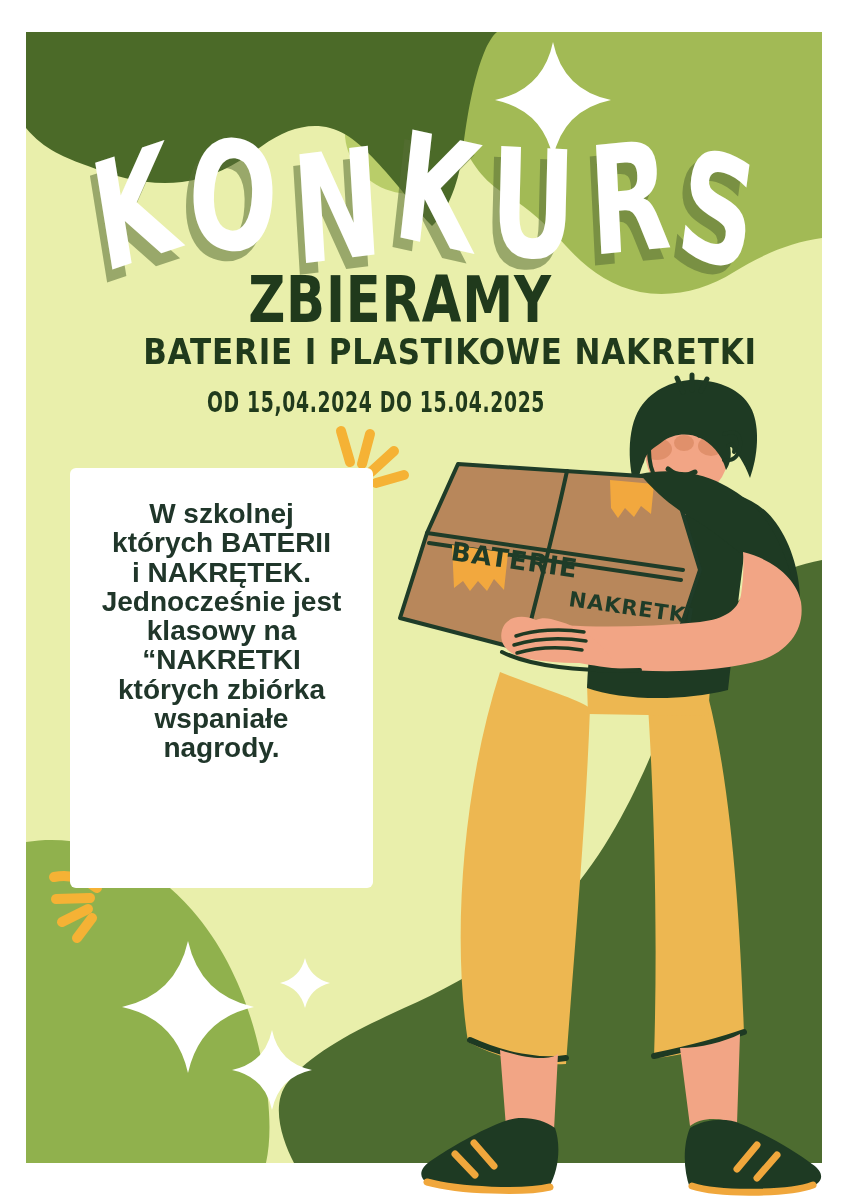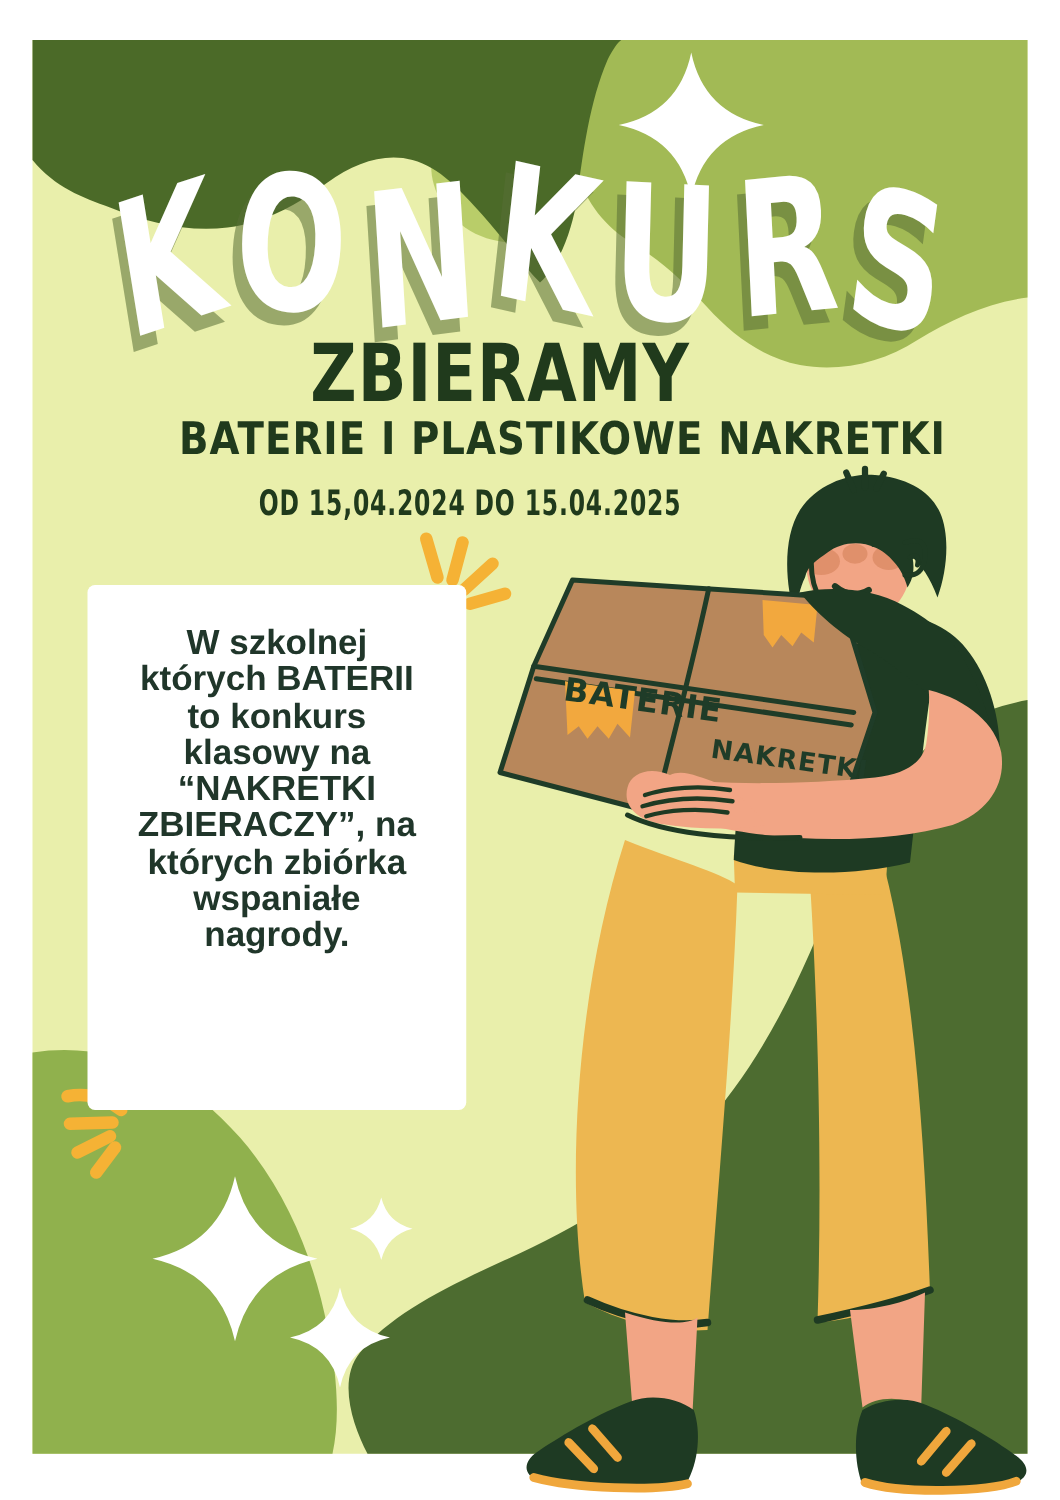--- a/index.html
+++ b/index.html
@@ -194,22 +194,22 @@
 
   <div class="subtitle">ZBIERAMY</div>
 
   <div class="subject">BATERIE I PLASTIKOWE NAKRETKI</div>
 
   <div class="daterange">OD 15,04.2024 DO 15.04.2025</div>
 
   <div class="infobox">
     <span>W szkolnej</span>
     <span>których BATERII</span>
-    <span>to konkurs</span>
+    <span>i NAKRĘTEK.</span>
+    <span>Jednocześnie jest</span>
     <span>klasowy na</span>
     <span>“NAKRETKI</span>
-    <span>ZBIERACZY”, na</span>
     <span>których zbiórka</span>
     <span>wspaniałe</span>
     <span>nagrody.</span>
   </div>
 
 </div>
 
 </body></html>

